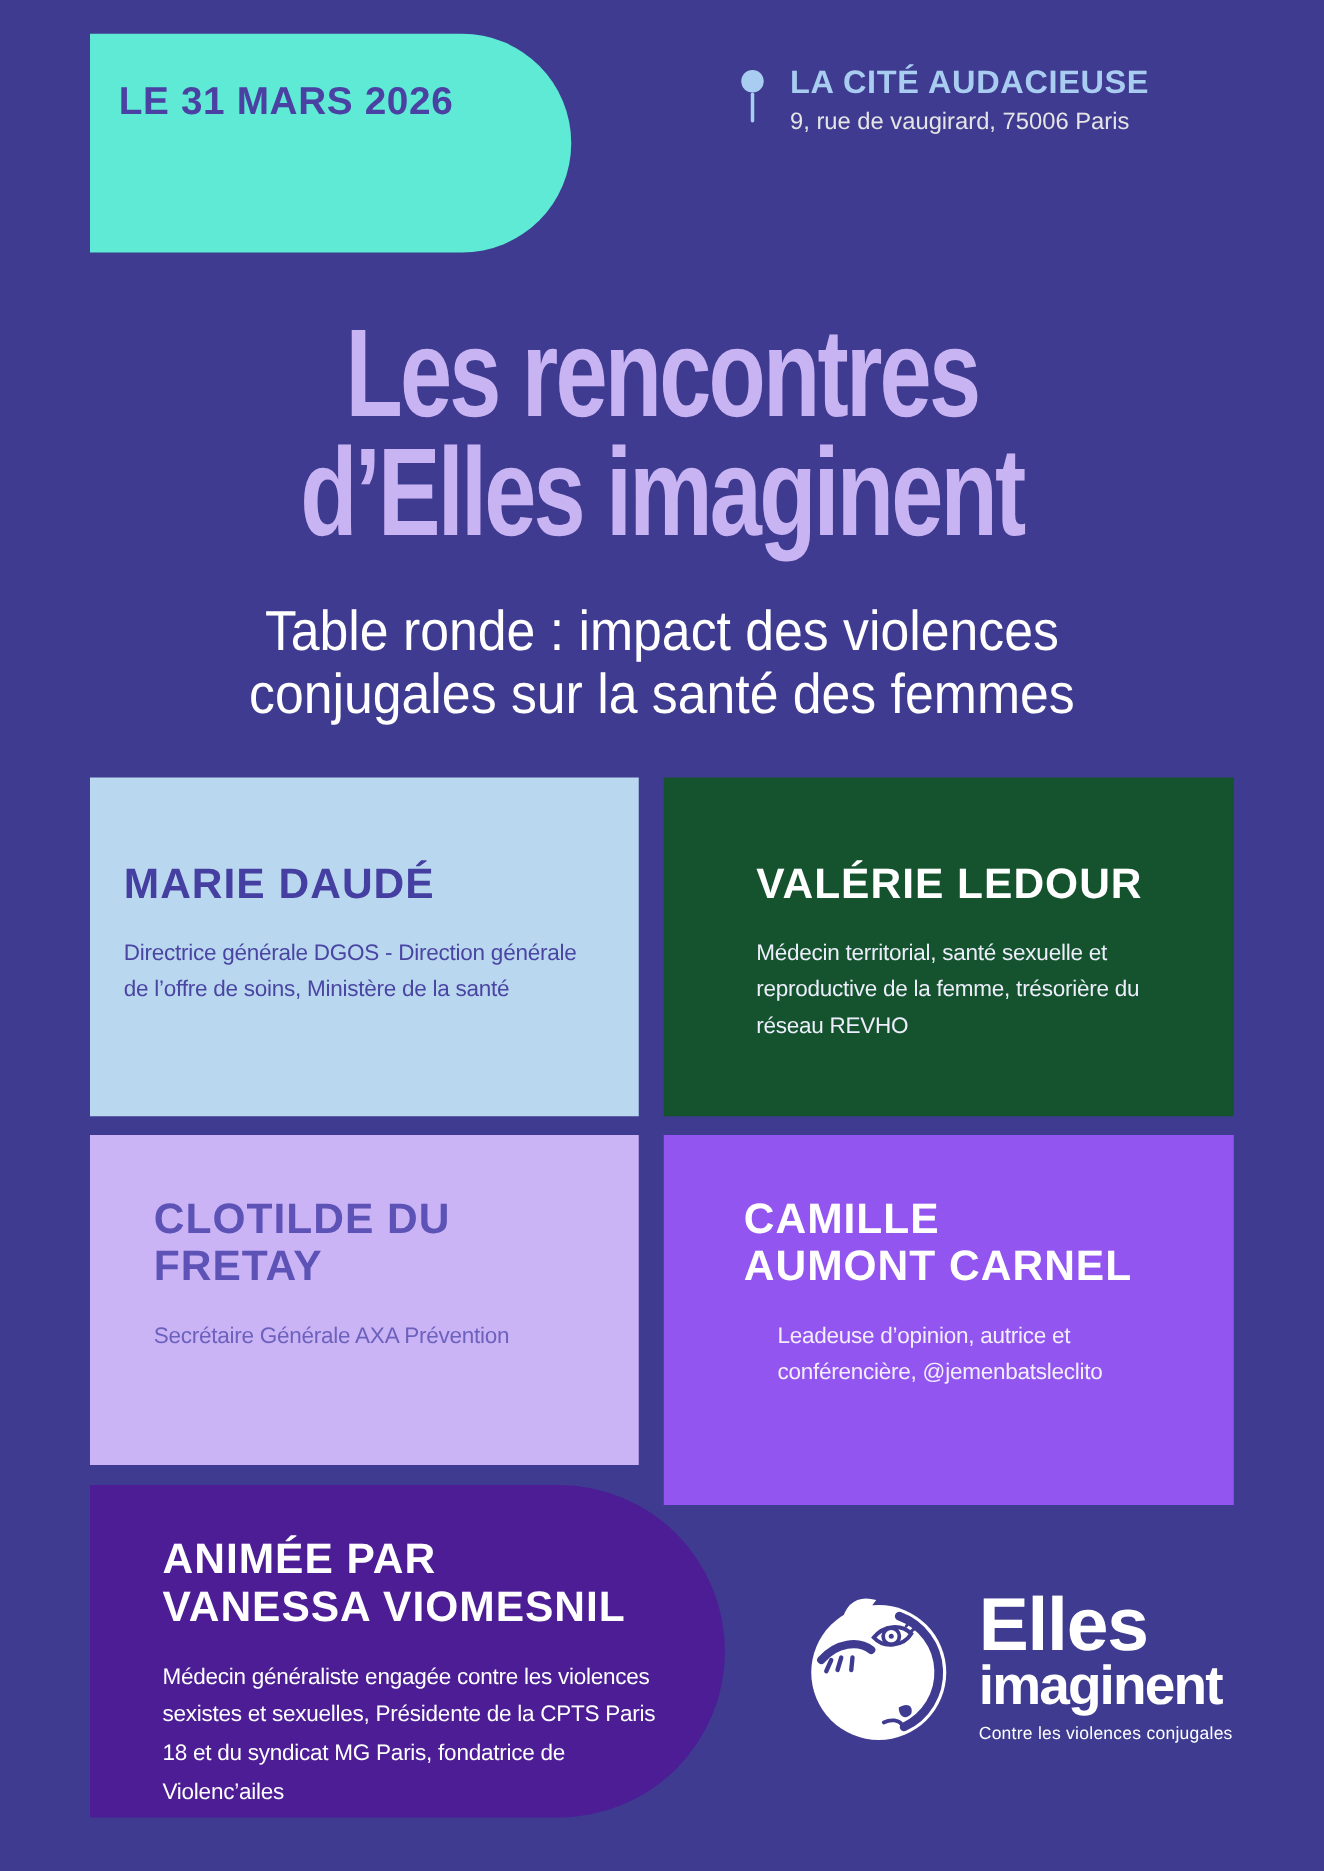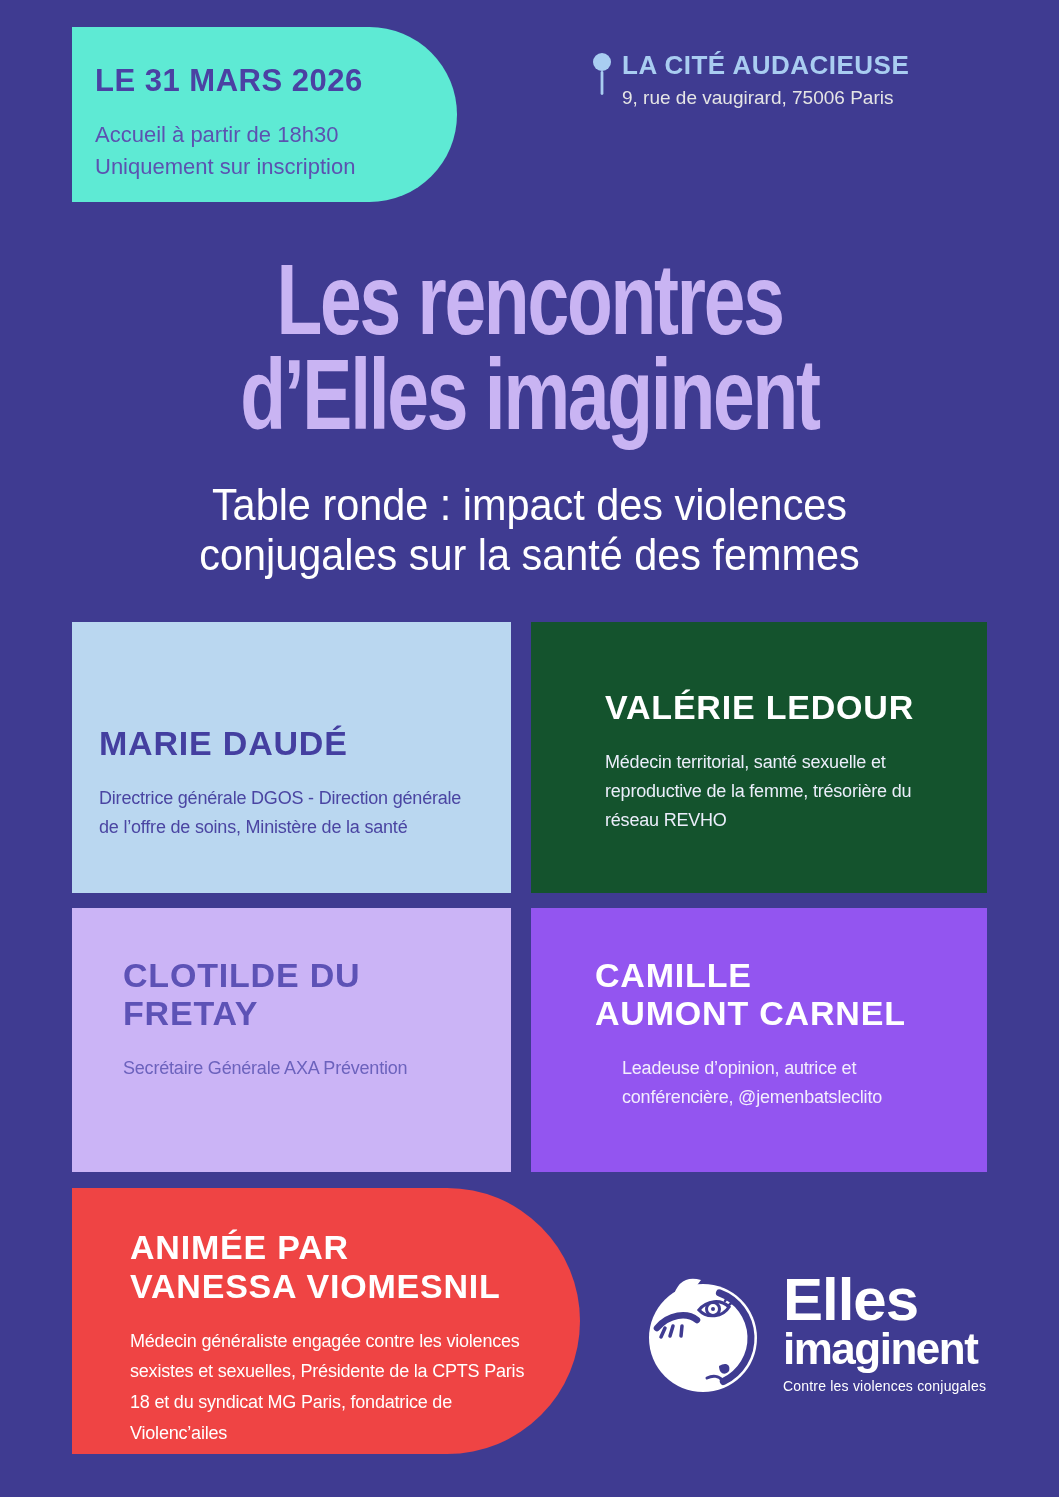--- a/index.html
+++ b/index.html
@@ -34,22 +34,22 @@
     margin-top: 20px;
     font-size: 22px;
     line-height: 1.45;
   }
 
   
   .venue {
     position: absolute;
     left: 592px; top: 50px;
     display: flex;
-    gap: 10px;
-    align-items: flex-start;
+    gap: 20px;
+    align-items: center;
   }
   .pin-icon { flex: 0 0 auto; margin-top: 2px; }
   .venue-name {
     font-size: 26px;
     font-weight: 700;
     letter-spacing: 0.5px;
   }
   .venue-address {
     font-size: 19px;
     margin-top: 6px;
@@ -81,21 +81,21 @@
   }
 
   
   .speaker-card {
     position: absolute;
     box-sizing: border-box;
   }
   .card-0 { left: 72px;  top: 622px; width: 439px; height: 271px; padding: 66px 14px 0 27px; }
   .card-1 { left: 531px; top: 622px; width: 456px; height: 271px; padding: 66px 14px 0 74px; }
   .card-2 { left: 72px;  top: 908px; width: 439px; height: 264px; padding: 48px 14px 16px 51px; }
-  .card-3 { left: 531px; top: 908px; width: 456px; height: 264px; padding: 48px 14px 0 64px; }
+  .card-3 { left: 531px; top: 908px; width: 456px; height: 296px; padding: 48px 14px 0 64px; }
   .speaker-name {
     font-size: 34px;
     font-weight: 700;
     line-height: 1.12;
     letter-spacing: 0.8px;
   }
   .speaker-role {
     margin-top: 22px;
     font-size: 18px;
     line-height: 1.62;
@@ -151,22 +151,20 @@
     letter-spacing: 0.2px;
   }
 </style>
 </head>
 <body>
 
 <div class="poster" style="background-color: rgb(63, 59, 145);">
 
   <div class="date-box" style="background-color: #5eead4;">
     <div class="date-heading" style="color: rgb(75, 65, 163);">LE 31 MARS 2026</div>
-    <div class="date-lines pre" style="color: rgb(92, 82, 176);">Accueil à partir de 18h30
-Uniquement sur inscription</div>
   </div>
 
   <div class="venue">
     <span class="pin-icon" style="color: rgb(169, 205, 241);">
       <svg width="20" height="46" viewBox="0 0 20 46" aria-hidden="true">
         <circle cx="10" cy="10" r="9" fill="currentColor"></circle>
         <rect x="8.6" y="19" width="2.8" height="24" rx="1.4" fill="currentColor"></rect>
       </svg>
     </span>
     <div>
@@ -175,21 +173,21 @@
     </div>
   </div>
 
   <h1 class="main-title pre" style="margin: 0px; color: rgb(201, 180, 243);">Les rencontres
 d’Elles imaginent</h1>
 
   <h2 class="subtitle pre" style="margin: 0px; font-weight: 400; color: rgb(255, 255, 255);">Table ronde : impact des violences
 conjugales sur la santé des femmes</h2>
 
   <div class="speaker-card card-0" style="background-color: rgb(186, 215, 240);">
-    <div class="speaker-name pre" style="color: rgb(68, 63, 160); margin-top: 36px;">MARIE DAUDÉ</div>
+    <div class="speaker-name pre" style="color: rgb(68, 63, 160);">MARIE DAUDÉ</div>
     <div class="speaker-role pre" style="color: rgb(74, 69, 162);">Directrice générale DGOS - Direction générale
 de l’offre de soins, Ministère de la santé</div>
   </div>
 
   <div class="speaker-card card-1" style="background-color: #14532d;">
     <div class="speaker-name pre" style="color: rgb(255, 255, 255);">VALÉRIE LEDOUR</div>
     <div class="speaker-role pre" style="color: rgb(236, 238, 251);">Médecin territorial, santé sexuelle et
 reproductive de la femme, trésorière du
 réseau REVHO</div>
   </div>
@@ -200,21 +198,21 @@
     <div class="speaker-role pre" style="color: rgb(108, 98, 189);">Secrétaire Générale AXA Prévention</div>
   </div>
 
   <div class="speaker-card card-3" style="background-color: rgb(147, 85, 240);">
     <div class="speaker-name pre" style="color: rgb(255, 255, 255);">CAMILLE
 AUMONT CARNEL</div>
     <div class="speaker-role pre" style="color: rgb(243, 238, 253); margin-left: 27px;">Leadeuse d’opinion, autrice et
 conférencière, @jemenbatsleclito</div>
   </div>
 
-  <div class="moderator-card" style="background-color: #ef4444;">
+  <div class="moderator-card" style="background-color: #4c1d95;">
     <div class="moderator-label pre" style="color: rgb(255, 255, 255);">ANIMÉE PAR
 VANESSA VIOMESNIL</div>
     <div class="moderator-role pre" style="color: rgb(255, 255, 255);">Médecin généraliste engagée contre les violences
 sexistes et sexuelles, Présidente de la CPTS Paris
 18 et du syndicat MG Paris, fondatrice de
 Violenc’ailes</div>
   </div>
 
   <div class="logo">
     <span class="logo-mark">

